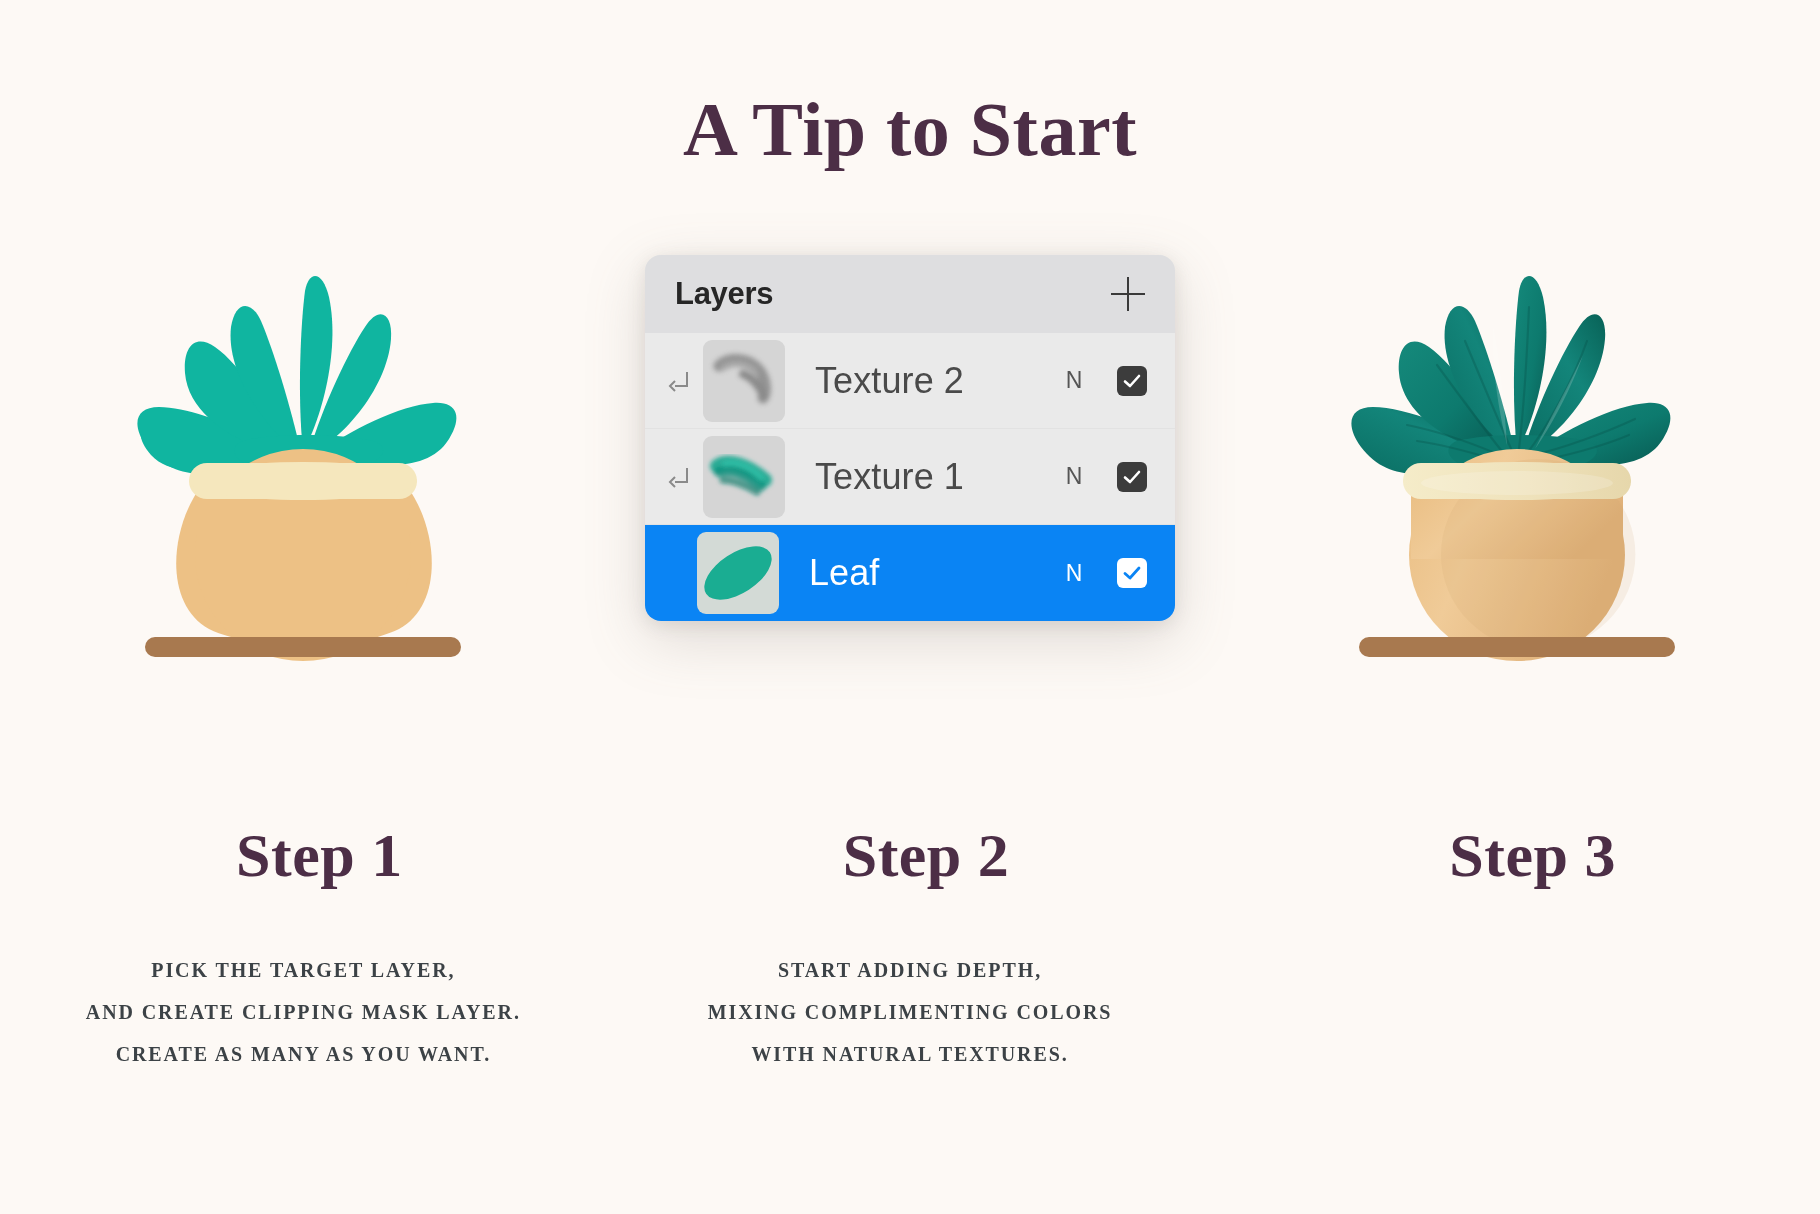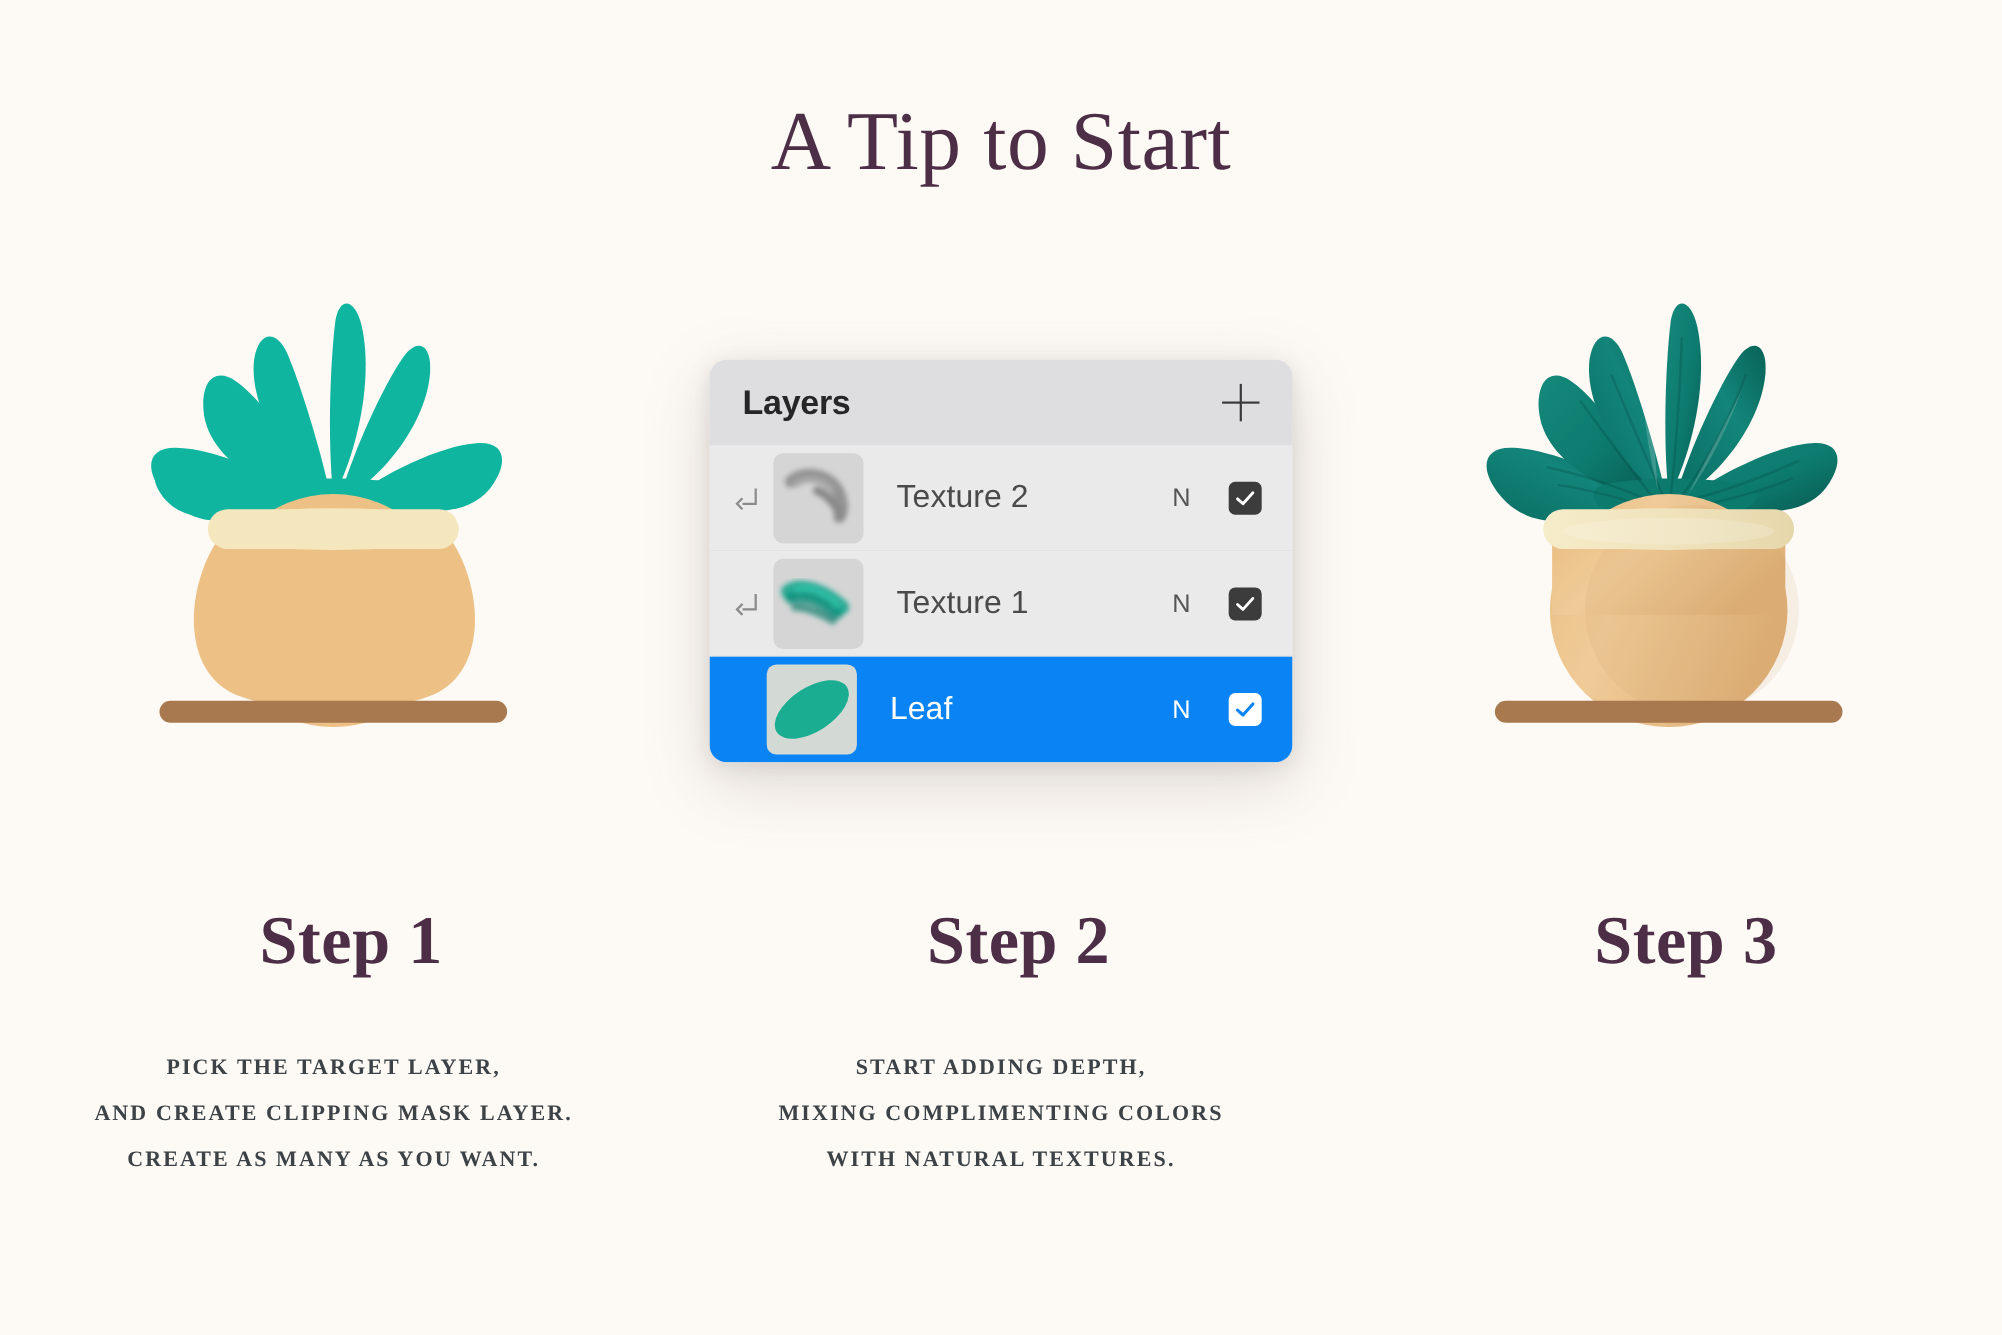--- a/index.html
+++ b/index.html
@@ -16,21 +16,21 @@
   }
 
   
   .page-title {
     position: absolute;
     top: 86px;
     left: 0;
     width: 1820px;
     text-align: center;
     font-family: "Liberation Serif", serif;
-    font-weight: 400;
+    font-weight: 700;
     font-size: 76px;
     letter-spacing: 0.5px;
     color: #4c2e46;
   }
 
   
   .columns {
     position: absolute;
     top: 255px;
     left: 0;
@@ -51,21 +51,20 @@
     width: 340px;
     height: 420px;
     position: relative;
   }
   .plant svg { display: block; width: 340px; height: 420px; }
 
   
   .panel-wrap {
     position: relative;
     width: 530px;
-    margin-top: 72px;
   }
   .panel {
     width: 530px;
     border-radius: 16px;
     overflow: hidden;
     box-shadow: 0 18px 60px rgba(120,110,105,0.22),
                 0 4px 18px rgba(120,110,105,0.16);
     background: #eaeaea;
   }
   .panel-header {
@@ -134,21 +133,21 @@
     position: relative;
   }
   .layer-row.selected .thumb {
     background: #d3dad6;
     margin-left: 34px;
   }
   .thumb svg, .thumb canvas { display:block; width:82px; height:82px; }
 
   .layer-name {
     flex: 1 1 auto;
-    font-size: 29px;
+    font-size: 36px;
     color: #4a4a4a;
     letter-spacing: 0.1px;
   }
   .layer-row.selected .layer-name { color: #ffffff; }
 
   .blend-mode {
     font-size: 23px;
     color: #555;
     width: 54px;
     text-align: center;

